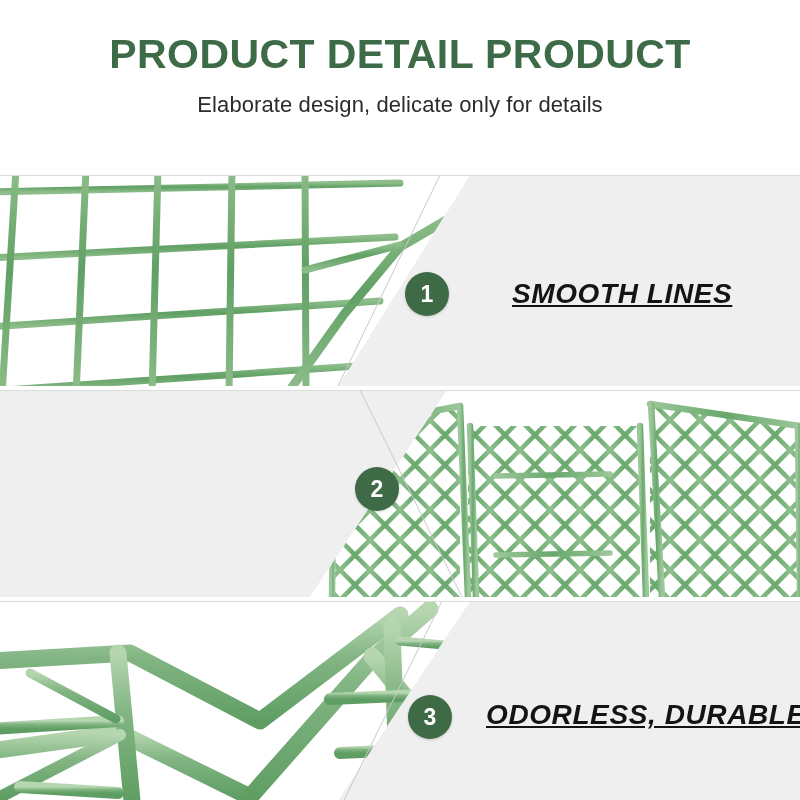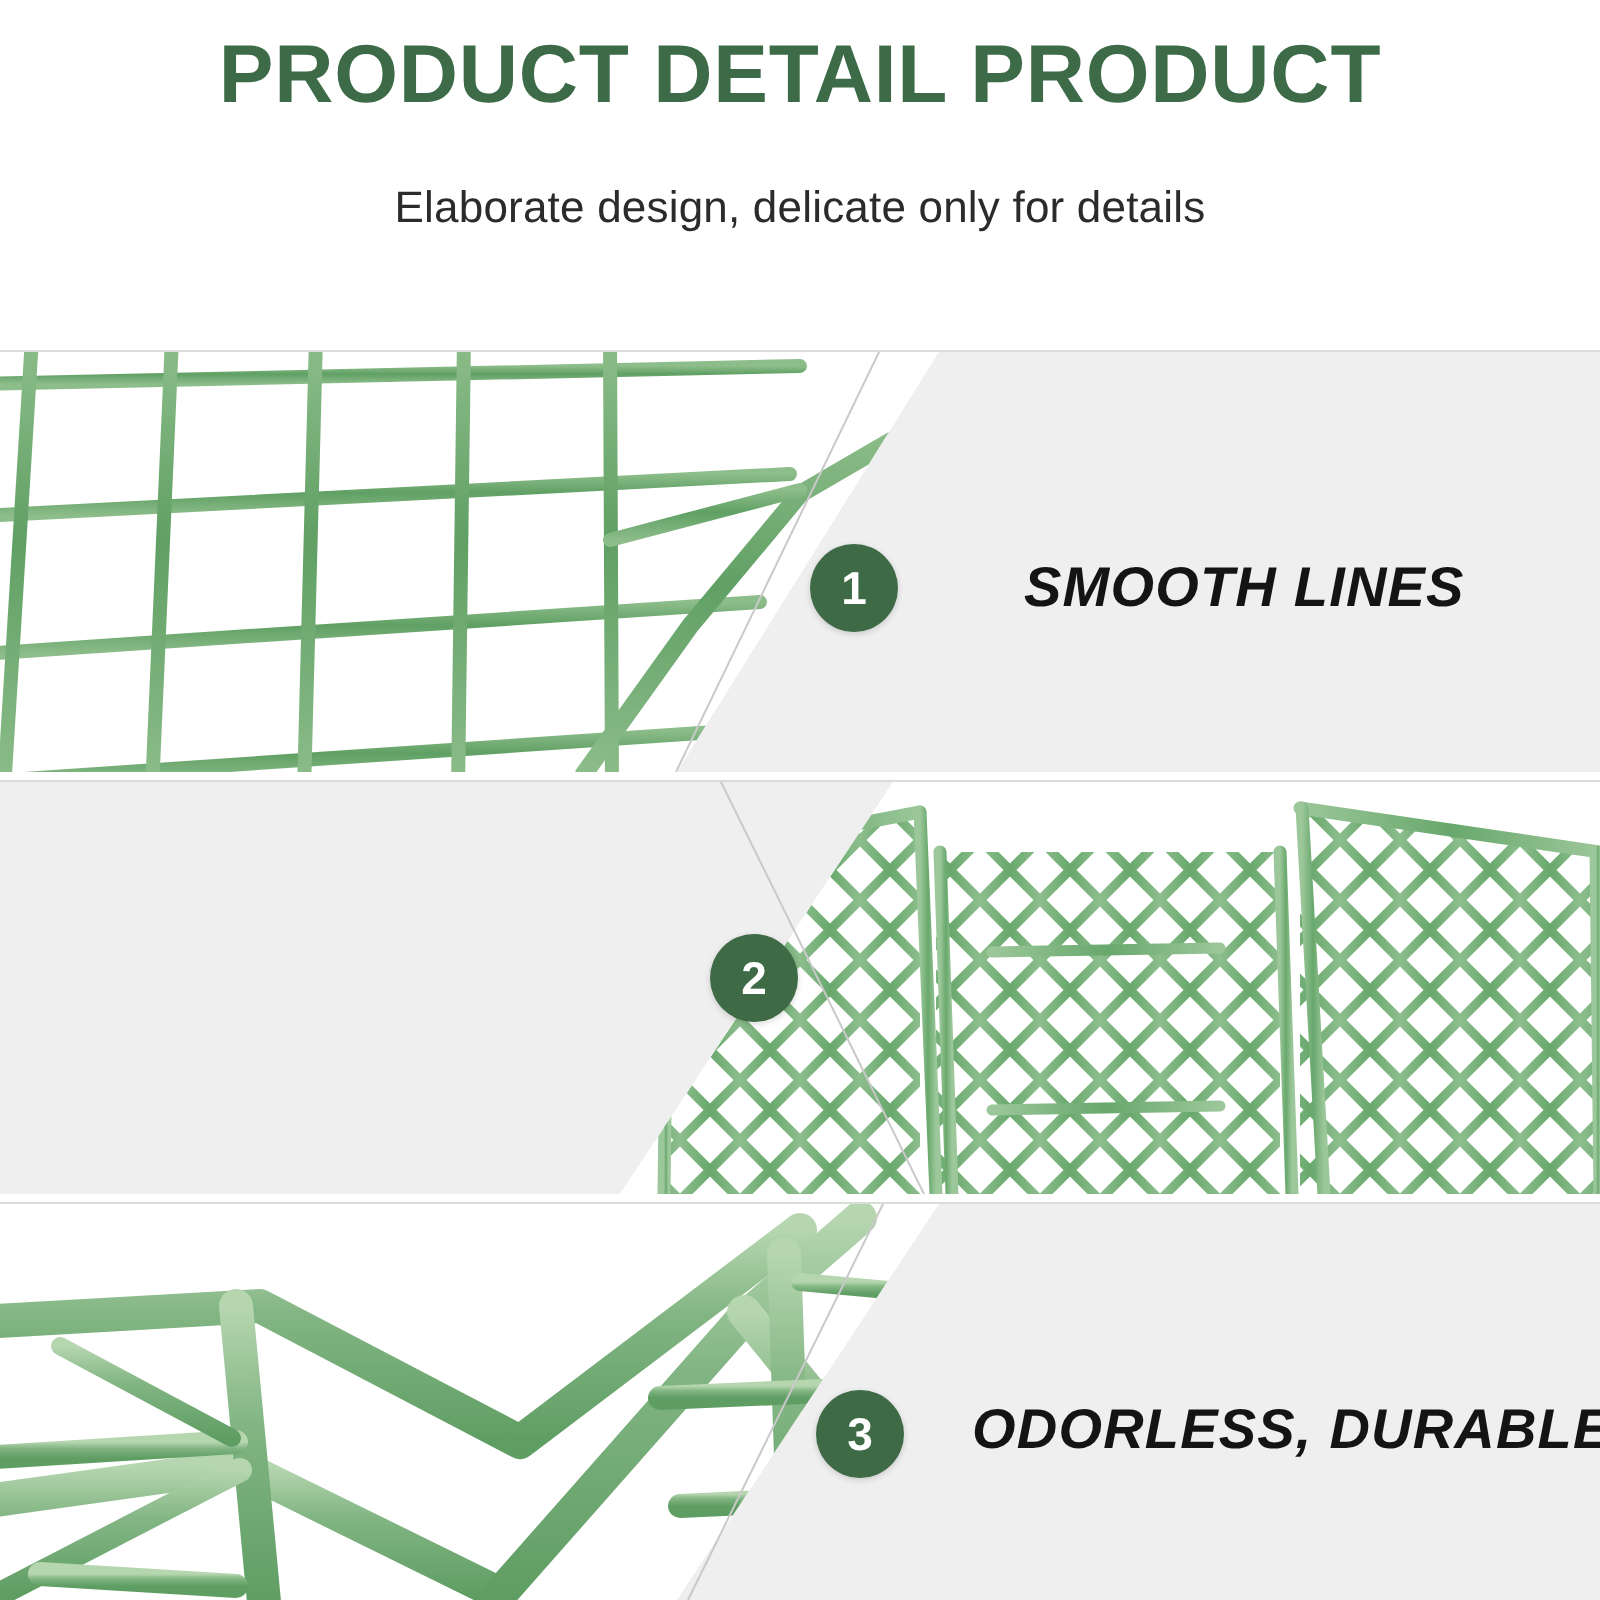--- a/index.html
+++ b/index.html
@@ -26,35 +26,35 @@
     position: absolute;
     left: 0;
     top: 0;
     width: 800px;
     height: 172px;
     background: #ffffff;
     display: flex;
     flex-direction: column;
     align-items: center;
     justify-content: flex-start;
-    padding-top: 16px;
+    padding-top: 33px;
     box-sizing: border-box;
   }
   .header-title {
     font-family: "Liberation Sans", sans-serif;
     font-size: 41px;
     font-weight: bold;
     letter-spacing: 0.4px;
     color: #3d6b48;
     line-height: 1.05;
     white-space: nowrap;
     text-align: center;
   }
   .header-subtitle {
-    margin-top: 32px;
+    margin-top: 16px;
     font-family: "Liberation Sans", sans-serif;
     font-size: 22px;
     font-weight: normal;
     color: #2b2b2b;
     letter-spacing: 0.1px;
     white-space: nowrap;
     text-align: center;
   }
 
   
@@ -146,20 +146,21 @@
   .feature-label {
     position: absolute;
     font-family: "Liberation Sans", sans-serif;
     font-size: 28px;
     font-weight: bold;
     font-style: italic;
     color: #141414;
     letter-spacing: 0.6px;
     white-space: nowrap;
     z-index: 9;
+    text-decoration: underline;
   }
   .label-1 { left: 512px; top: 278px; }
   .label-2 { left: 50px;  top: 478px; }
   .label-3 { left: 486px; top: 699px; }
 </style>
 </head>
 <body>
 
 <div class="page">
 

